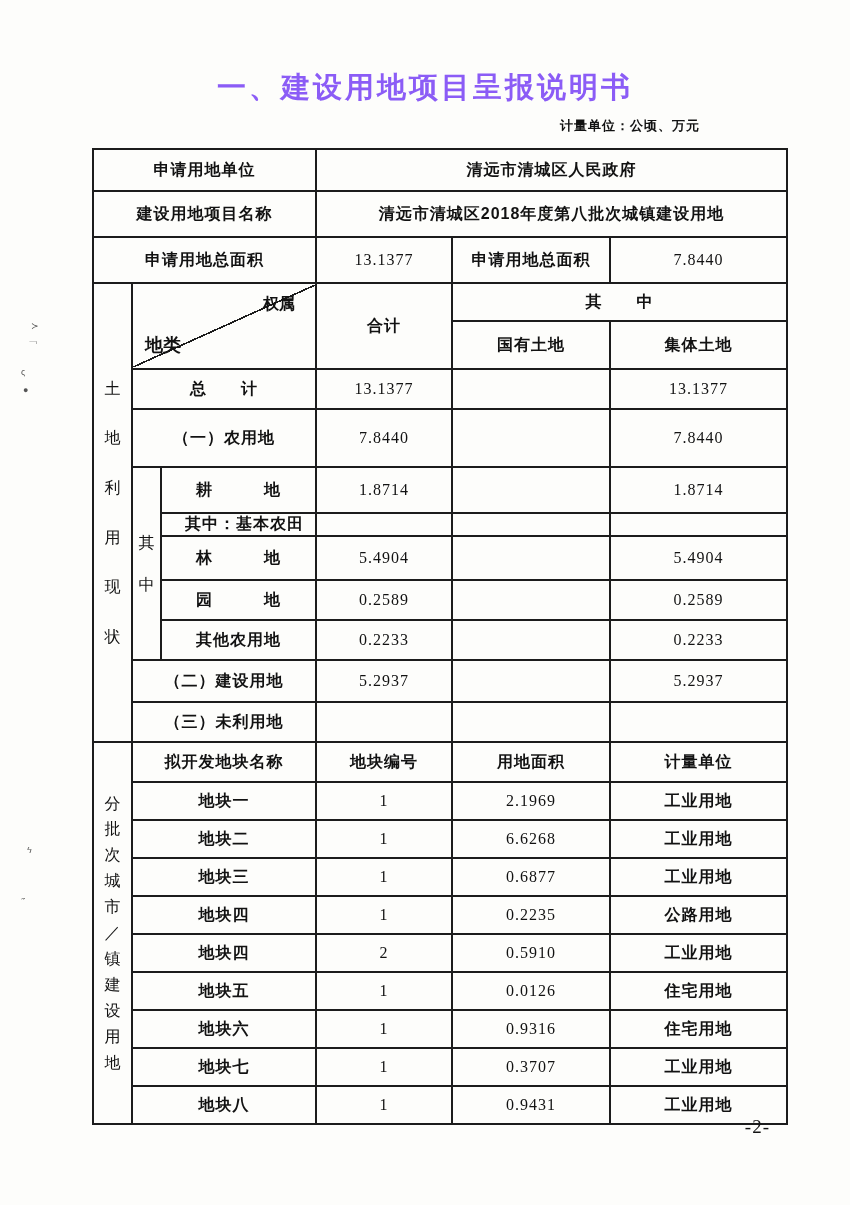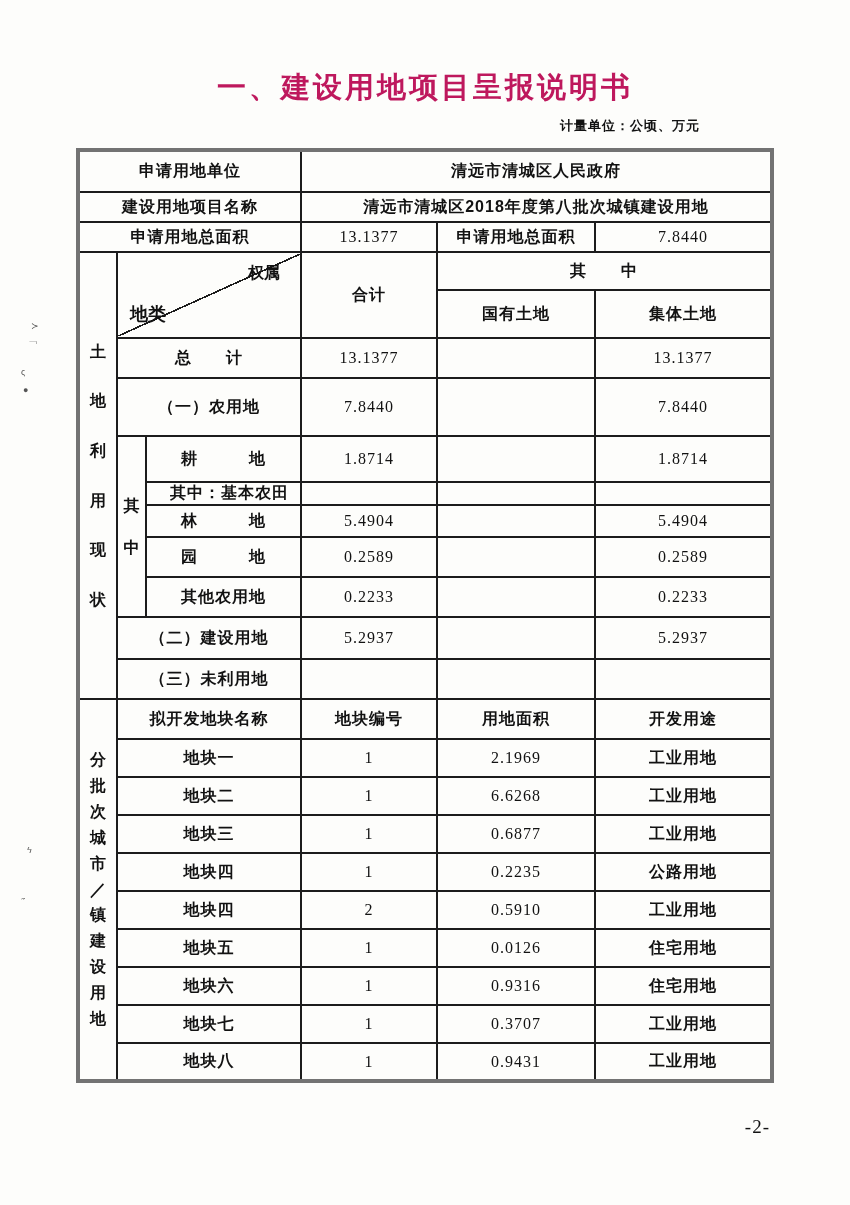--- a/index.html
+++ b/index.html
@@ -18,59 +18,59 @@
 
   .doc-title {
     position: absolute;
     top: 68px;
     left: 0;
     width: 100%;
     text-align: center;
     font-size: 29px;
     font-weight: bold;
     letter-spacing: 3px;
-    color: #be185d;
+    color: #8b5cf6;
   }
 
   .unit-note {
     position: absolute;
     top: 117px;
     right: 150px;
     font-size: 13px;
     font-weight: bold;
     letter-spacing: 1px;
   }
 
   table.form {
     position: absolute;
-    left: 76px;
+    left: 92px;
     top: 148px;
     width: 694px;
     border-collapse: collapse;
     table-layout: fixed;
-    border: 4px solid #737373;
+    border: 2px solid #737373;
   }
   table.form td {
     border: 2px solid #1c1c1c;
     text-align: center;
     vertical-align: middle;
     font-size: 16px;
     overflow: hidden;
   }
   td.lbl   { font-weight: bold; letter-spacing: 1px; }
   td.val   { font-weight: bold; letter-spacing: 1px; }
   td.num   { font-family: "Liberation Serif", "DejaVu Serif", serif; font-size: 17px; letter-spacing: 1px; }
   td.left  { text-align: left; padding-left: 12px; }
 
   
   td.vert-cell { vertical-align: middle; }
   .vert {
     width: 1.15em;
     margin: 0 auto;
-    font-weight: bold;
+    font-weight: normal;
     font-size: 16px;
     word-break: break-all;
     text-align: center;
   }
   .vert.tall  { line-height: 3.1; }
   .vert.mid   { line-height: 2.6; }
   .vert.dense { line-height: 1.62; }
 
   
   .diag-wrap {
@@ -80,23 +80,23 @@
     min-height: 82px;
     background: linear-gradient(to bottom right,
       transparent 0%, transparent 49.5%,
       #1c1c1c 49.5%, #1c1c1c 50.6%,
       transparent 50.6%, transparent 100%);
   }
   .diag-wrap .diag-top    { position: absolute; top: 9px;  right: 20px; font-weight: bold; font-size: 16px; margin-left: 23px; }
   .diag-wrap .diag-bottom { position: absolute; bottom: 10px; left: 12px; font-weight: bold; font-size: 18px; }
 
   
-  tr.h42 { height: 42px; } tr.h40 { height: 40px; } tr.h39 { height: 30px; }
+  tr.h42 { height: 42px; } tr.h40 { height: 40px; } tr.h39 { height: 46px; }
   tr.h38 { height: 38px; } tr.h48 { height: 48px; } tr.h46 { height: 46px; }
-  tr.h44 { height: 32px; } tr.h41 { height: 58px; } tr.h35 { height: 19px; }
+  tr.h44 { height: 44px; } tr.h41 { height: 58px; } tr.h35 { height: 19px; }
 
   .page-number {
     position: absolute;
     top: 1116px;
     right: 80px;
     font-size: 19px;
     font-family: "Liberation Serif", "DejaVu Serif", serif;
     letter-spacing: 1px;
   }
 
@@ -212,21 +212,21 @@
       <td class="num"></td>
     </tr>
 
     <tr class="h40">
       <td class="vert-cell" rowspan="10">
         <div class="vert dense">分批次城市／镇建设用地</div>
       </td>
       <td class="lbl" colspan="2">拟开发地块名称</td>
       <td class="lbl">地块编号</td>
       <td class="lbl">用地面积</td>
-      <td class="lbl">开发用途</td>
+      <td class="lbl">计量单位</td>
     </tr>
     <tr class="h38">
       <td class="lbl" colspan="2">地块一</td>
       <td class="num">1</td>
       <td class="num">2.1969</td>
       <td class="lbl">工业用地</td>
     </tr>
     <tr class="h38">
       <td class="lbl" colspan="2">地块二</td>
       <td class="num">1</td>

